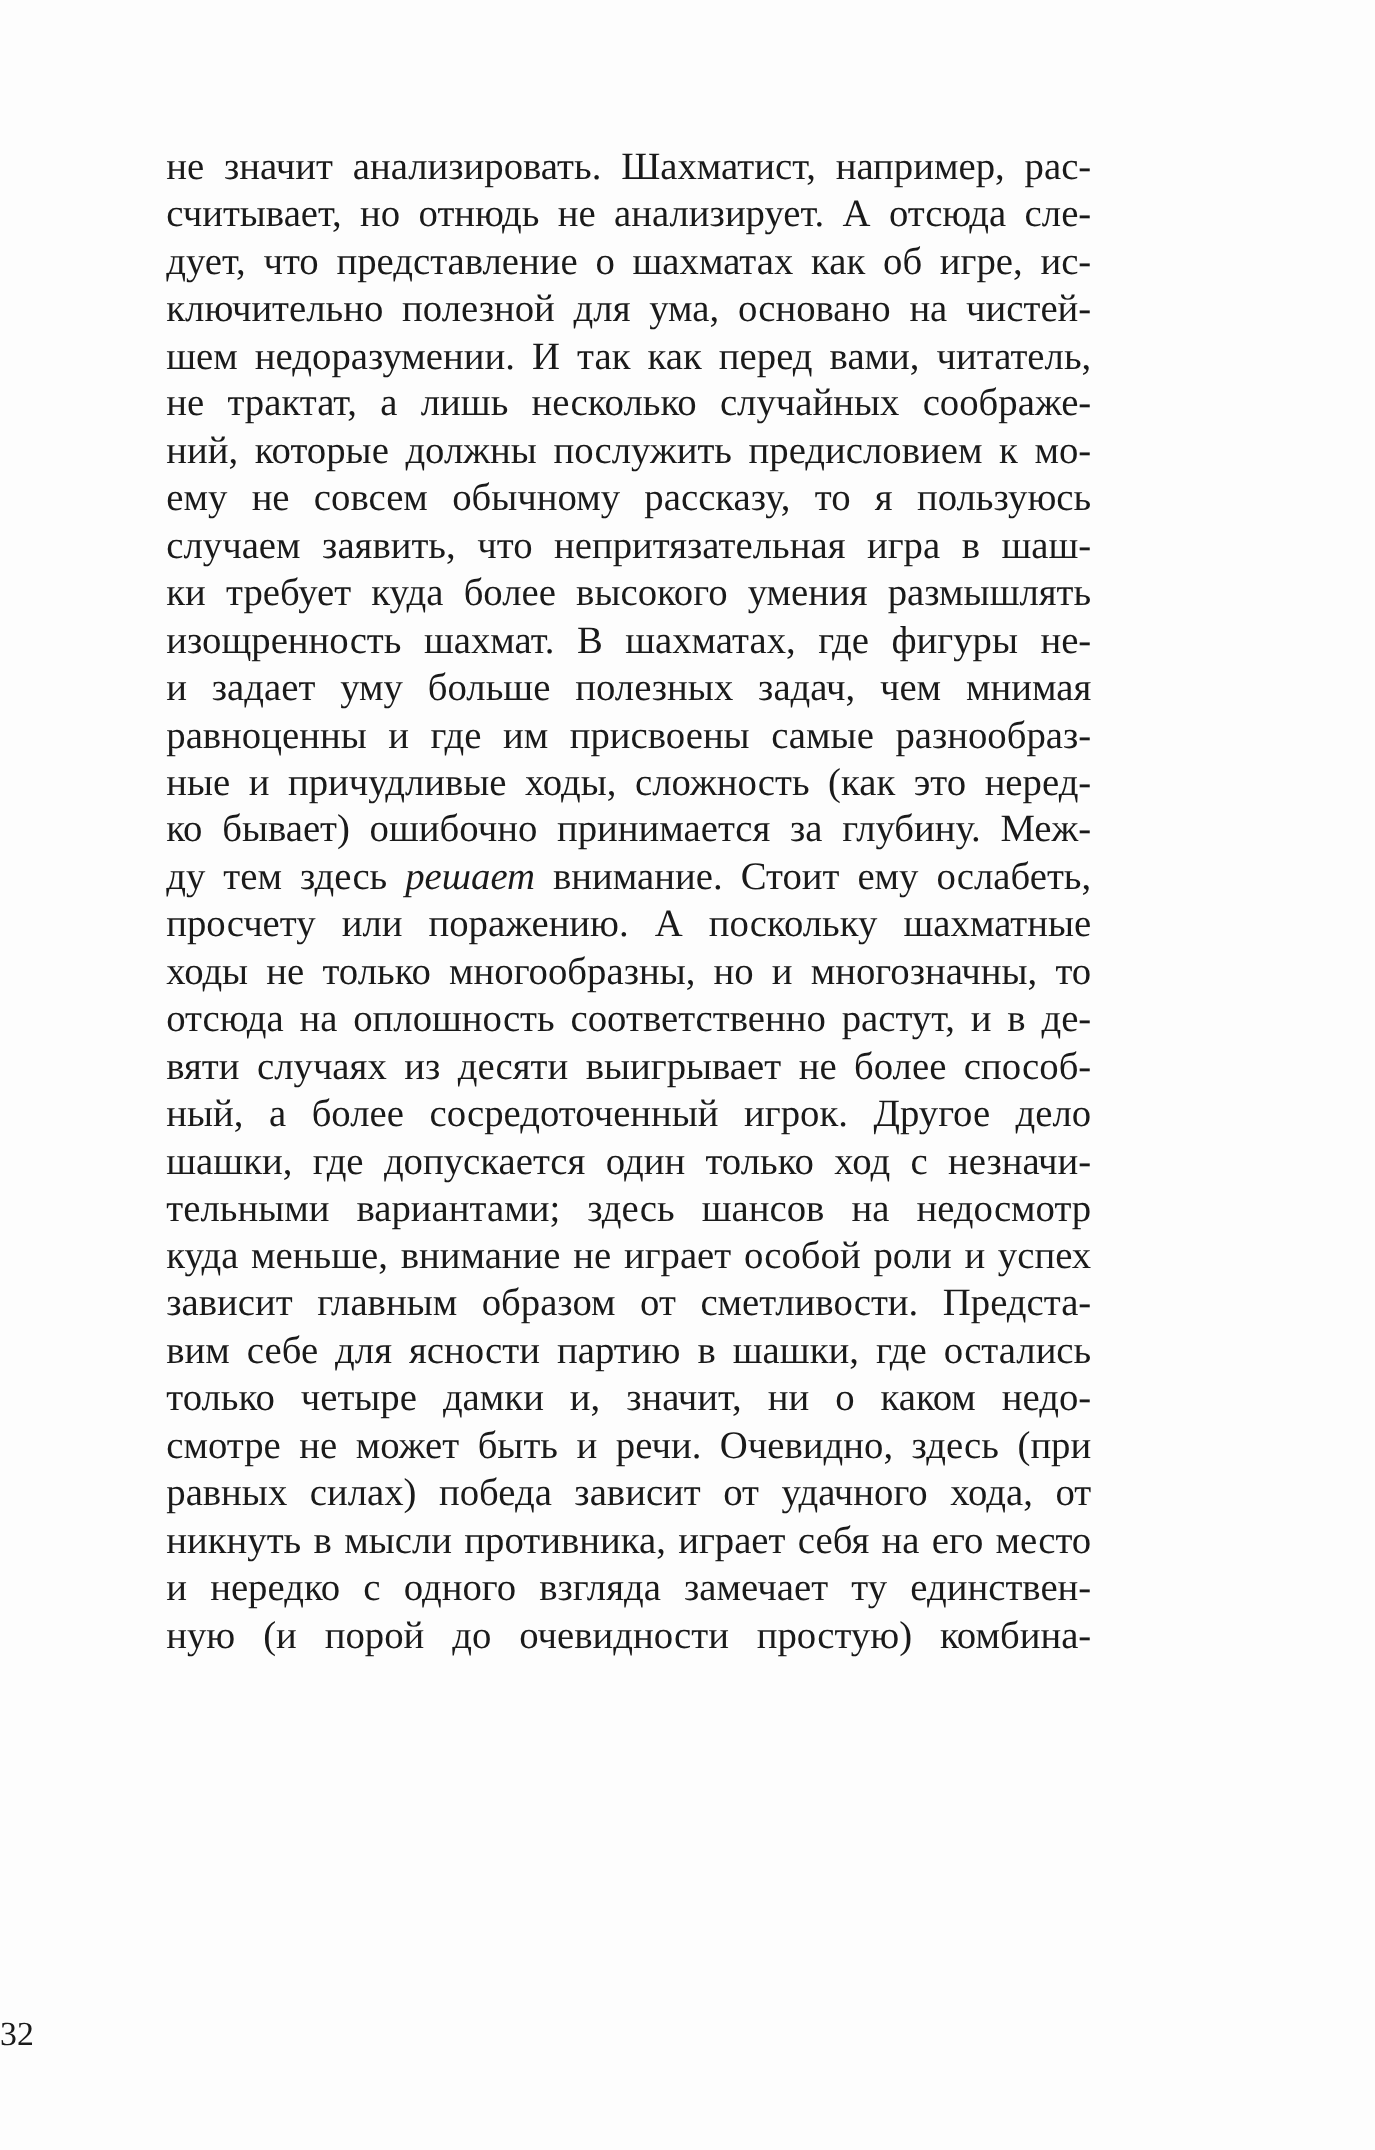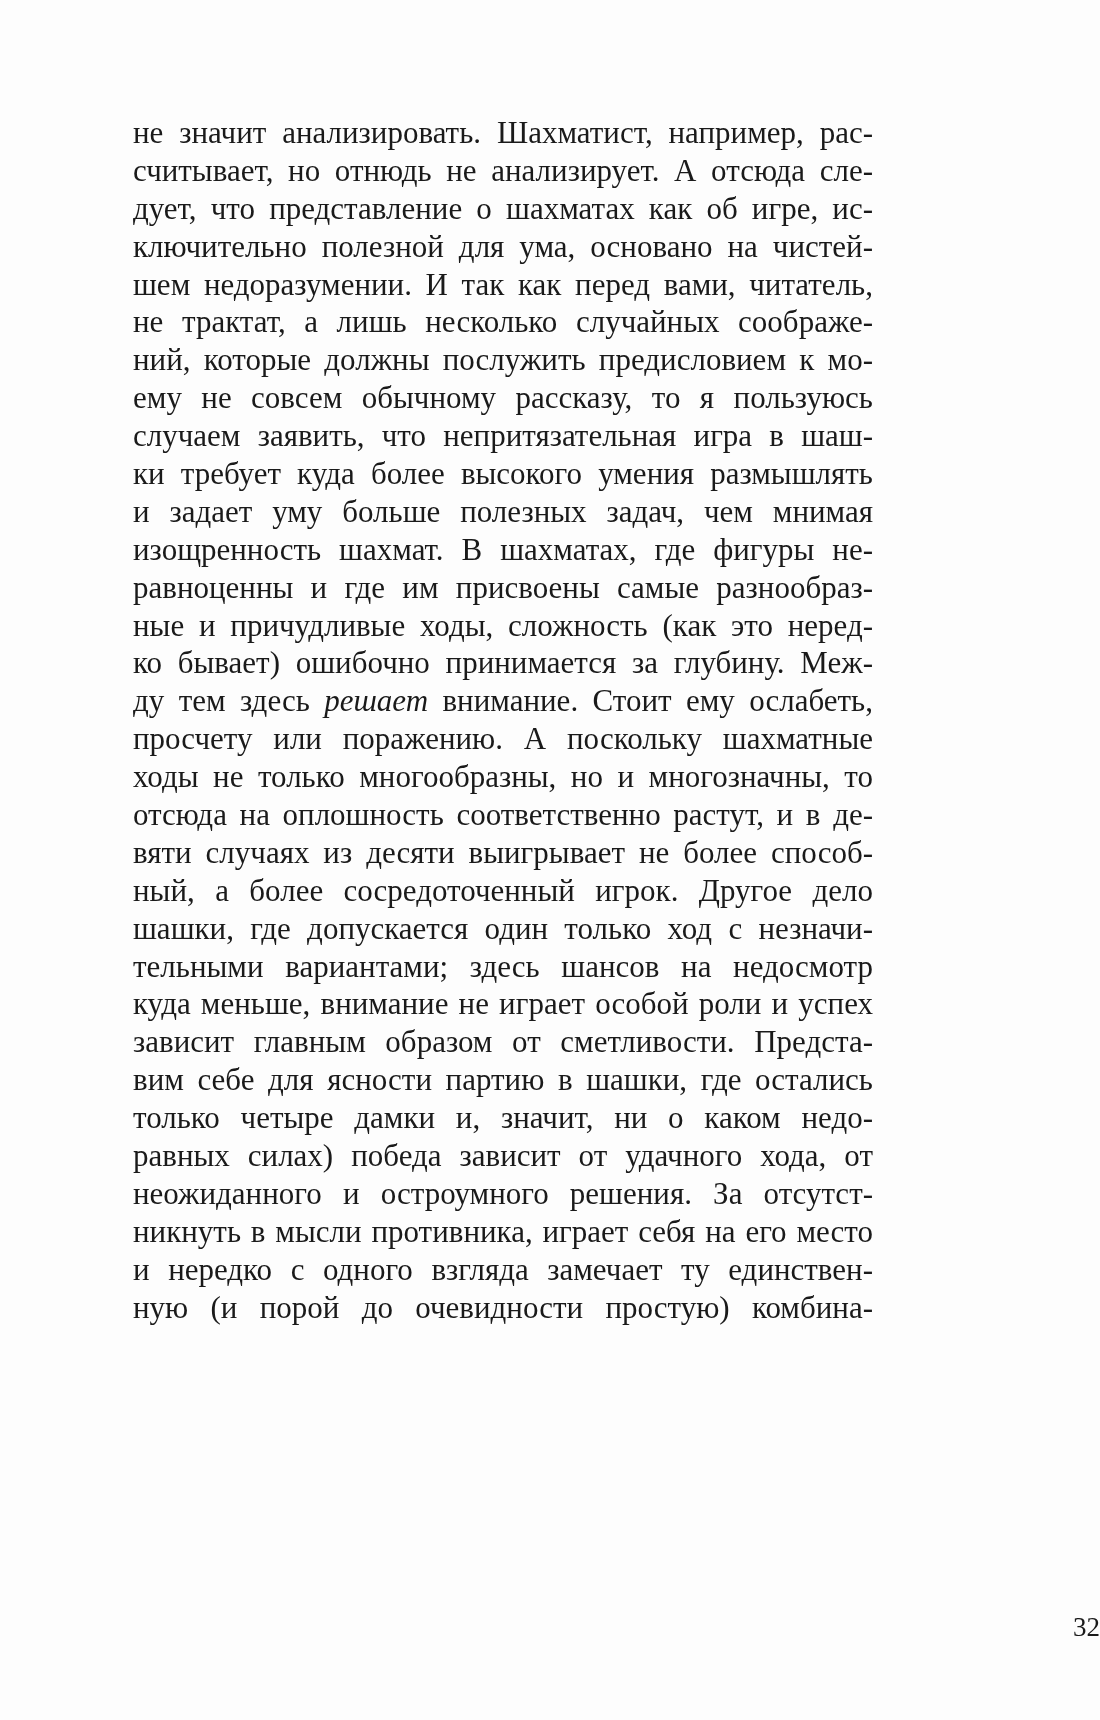--- a/index.html
+++ b/index.html
@@ -43,58 +43,58 @@
       text-align-last: justify;
     }
     .line .it {
       font-style: italic;
     }
     .page-number {
       position: absolute;
       left: 0;
       width: 1100px;
       top: 1612px;
-      text-align: right;
+      text-align: left;
       font-family: "Liberation Serif", "DejaVu Serif", serif;
       font-size: 27px;
       color: #1a1a1a;
     }
   </style>
 </head>
 <body>
 
 <div class="page">
   <div class="text-block">
     <span class="line">не значит анализировать. Шахматист, например, рас-</span>
     <span class="line">считывает, но отнюдь не анализирует. А отсюда сле-</span>
     <span class="line">дует, что представление о шахматах как об игре, ис-</span>
     <span class="line">ключительно полезной для ума, основано на чистей-</span>
     <span class="line">шем недоразумении. И так как перед вами, читатель,</span>
     <span class="line">не трактат, а лишь несколько случайных соображе-</span>
     <span class="line">ний, которые должны послужить предисловием к мо-</span>
     <span class="line">ему не совсем обычному рассказу, то я пользуюсь</span>
     <span class="line">случаем заявить, что непритязательная игра в шаш-</span>
     <span class="line">ки требует куда более высокого умения размышлять</span>
+    <span class="line">изощренность шахмат. В шахматах, где фигуры не-</span>
     <span class="line">и задает уму больше полезных задач, чем мнимая</span>
-    <span class="line">изощренность шахмат. В шахматах, где фигуры не-</span>
     <span class="line">равноценны и где им присвоены самые разнообраз-</span>
     <span class="line">ные и причудливые ходы, сложность (как это неред-</span>
     <span class="line">ко бывает) ошибочно принимается за глубину. Меж-</span>
     <span class="line"><span>ду тем здесь </span><span class="it">решает</span><span> внимание. Стоит ему ослабеть,</span></span>
     <span class="line">просчету или поражению. А поскольку шахматные</span>
     <span class="line">ходы не только многообразны, но и многозначны, то</span>
     <span class="line">отсюда на оплошность соответственно растут, и в де-</span>
     <span class="line">вяти случаях из десяти выигрывает не более способ-</span>
     <span class="line">ный, а более сосредоточенный игрок. Другое дело</span>
     <span class="line">шашки, где допускается один только ход с незначи-</span>
     <span class="line">тельными вариантами; здесь шансов на недосмотр</span>
     <span class="line">куда меньше, внимание не играет особой роли и успех</span>
     <span class="line">зависит главным образом от сметливости. Предста-</span>
     <span class="line">вим себе для ясности партию в шашки, где остались</span>
     <span class="line">только четыре дамки и, значит, ни о каком недо-</span>
+    <span class="line">смотре не может быть и речи. Очевидно, здесь (при</span>
     <span class="line">равных силах) победа зависит от удачного хода, от</span>
-    <span class="line">неожиданного и остроумного решения. За отсутст-</span>
     <span class="line">никнуть в мысли противника, играет себя на его место</span>
     <span class="line">и нередко с одного взгляда замечает ту единствен-</span>
     <span class="line last">ную (и порой до очевидности простую) комбина-</span>
   </div>
   <div class="page-number">32</div>
 </div>
 
 </body></html>

